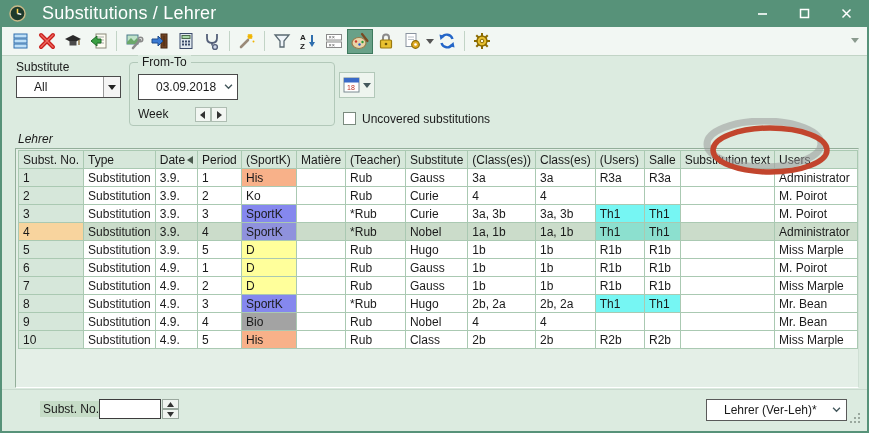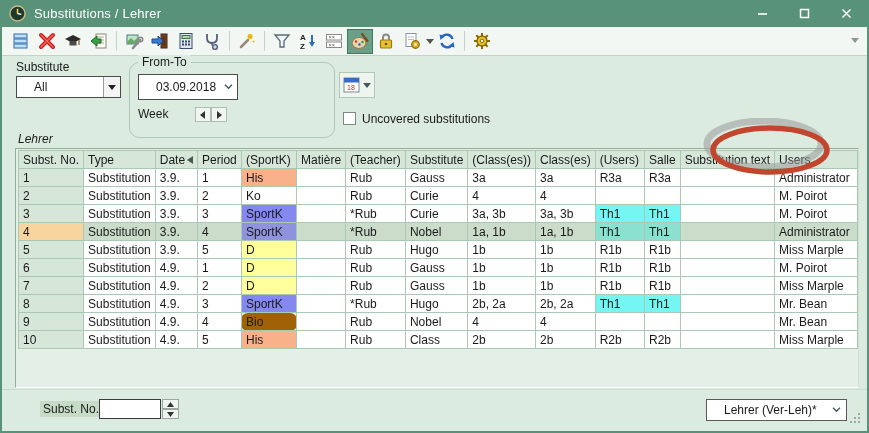--- a/index.html
+++ b/index.html
@@ -4,38 +4,38 @@
 <style>
   * { box-sizing: border-box; }
   html,body { margin:0; padding:0; background:#ffffff; }
   .window {
     position:relative; width:869px; height:433px;
     font-family:"Liberation Sans", sans-serif; font-size:12px; color:#1a1a1a;
     background:#dcebe0; border:2px solid #579279; border-top:none; overflow:hidden;
   }
   
   .titlebar { height:27px; background:#579279; display:flex; align-items:center; padding-left:7px; }
-  .titlebar .title-text { color:#ffffff; font-size:13px; margin-left:8px; letter-spacing:.2px; }
+  .titlebar .title-text { color:#ffffff; font-size:18px; margin-left:16px; letter-spacing:.2px; }
   .win-controls { margin-left:auto; display:flex; height:100%; }
   .win-btn { width:42px; height:100%; display:flex; align-items:center; justify-content:center; cursor:default; }
   
   .toolbar { height:29px; background:#f2f7f3; border-bottom:1px solid #c2d4c6; display:flex; align-items:center; padding:0 6px; position:relative; }
   .tb-btn { width:26px; height:25px; display:flex; align-items:center; justify-content:center; border:1px solid transparent; }
   .tb-btn.active { background:#69a188; border:1px solid #3e7a5e; }
   .tb-sep { width:1px; height:20px; background:#c2d4c6; margin:0 4px; }
   .tb-dd { width:0;height:0;border-left:4px solid transparent;border-right:4px solid transparent;border-top:5px solid #555; margin-left:1px; }
   .tb-overflow { position:absolute; right:8px; top:11px; width:0;height:0;border-left:4px solid transparent;border-right:4px solid transparent;border-top:5px solid #8a9a8e; }
   
   .content { position:relative; width:100%; height:375px; background:#dcebe0; }
   .flabel { position:absolute; color:#1a1a1a; }
   .combo { position:absolute; background:#ffffff; border:1px solid #4a4a4a; display:flex; align-items:center; }
   .combo .cval { flex:1; padding:0 17px; overflow:hidden; white-space:nowrap; }
   .combo .cbtn { width:17px; height:100%; border-left:1px solid #9a9a9a; background:#f4f4f4; display:flex; align-items:center; justify-content:center; }
   .tri-down { width:0;height:0;border-left:4px solid transparent;border-right:4px solid transparent;border-top:5px solid #222; }
-  .groupbox { position:absolute; left:127px; top:6px; width:206px; height:76px; border:1px solid #b2c8b9; border-radius:10px; }
+  .groupbox { position:absolute; left:127px; top:6px; width:206px; height:64px; border:1px solid #b2c8b9; border-radius:4px; }
   .groupbox .gb-label { position:absolute; top:-8px; left:8px; background:#dcebe0; padding:0 4px; }
   .spin-btn { width:16px; height:15px; background:#f2f6f2; border:1px solid #aebdb2; display:flex; align-items:center; justify-content:center; font-size:8px; color:#333; }
   .checkbox { position:absolute; width:13px; height:13px; background:#fff; border:1px solid #7a8a7e; }
   .cal-btn { position:absolute; left:337px; top:16px; width:36px; height:26px; background:#eef5ef; border:1px solid #b2c8b9; display:flex; align-items:center; justify-content:center; gap:3px; }
   
   .table-panel { position:absolute; left:13px; top:92px; width:844px; height:240px; background:#e4efe7;
     border-top:1px solid #93ae9a; border-left:1px solid #93ae9a; border-bottom:1px solid #ffffff; border-right:1px solid #cfdfd4; }
   table.grid { border-collapse:collapse; table-layout:fixed; position:absolute; left:2px; top:1px; }
   .grid th, .grid td { border:1px solid #aac9b2; height:18px; padding:0 4px; font-weight:normal; text-align:left;
     overflow:hidden; white-space:nowrap; font-size:12px; }
@@ -453,21 +453,21 @@
               <td style="background: rgb(118, 246, 243);">Th1</td>
               <td style="background: rgb(118, 246, 243);">Th1</td>
               <td></td>
               <td>Mr. Bean</td>
             </tr>
             <tr>
               <td class="c-rowno">9</td>
               <td>Substitution</td>
               <td>4.9.</td>
               <td>4</td>
-              <td style="background: #a16207; border-radius: 7px;">Bio</td>
+              <td style="background: #a3a3a3;">Bio</td>
               <td></td>
               <td>Rub</td>
               <td>Nobel</td>
               <td>4</td>
               <td>4</td>
               <td></td>
               <td></td>
               <td></td>
               <td>Mr. Bean</td>
             </tr>

